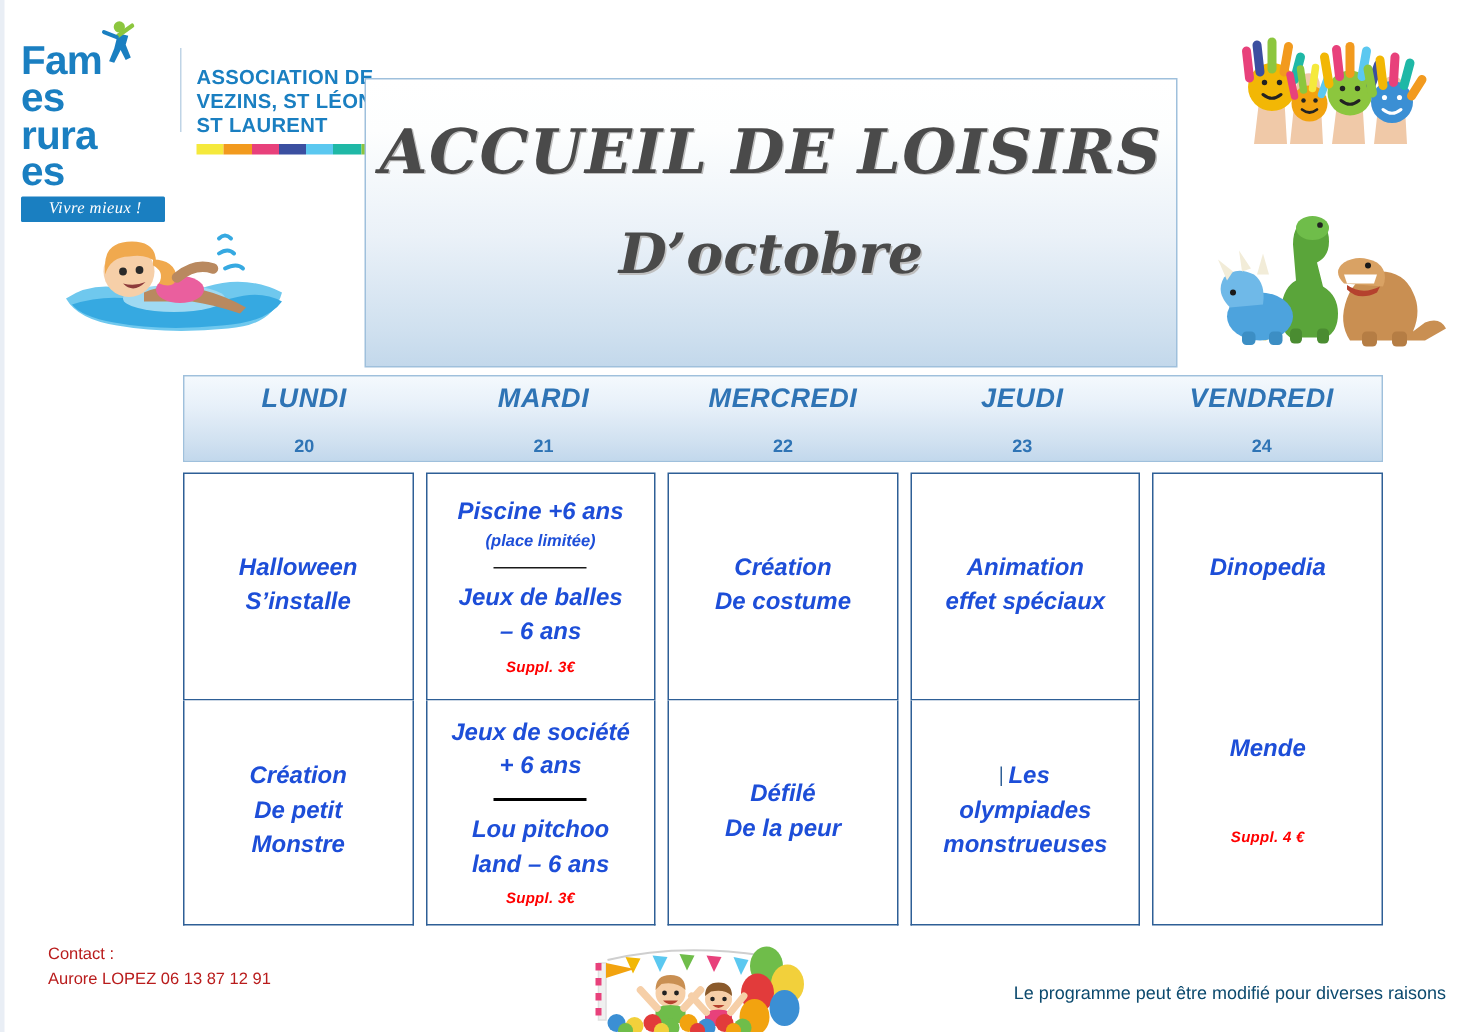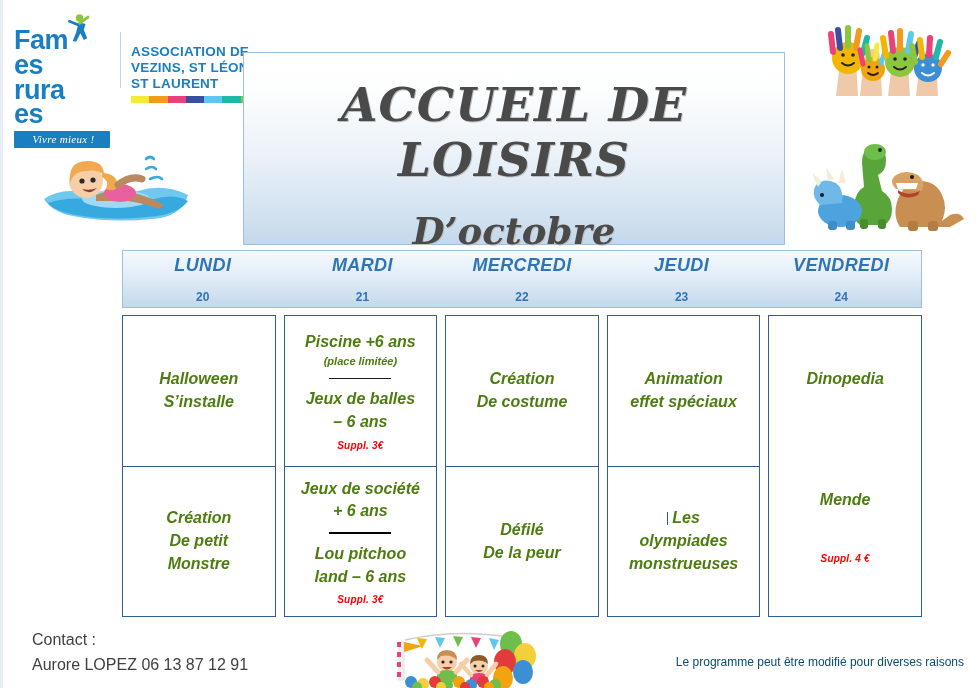--- a/index.html
+++ b/index.html
@@ -53,21 +53,21 @@
 
   
   .title-box {
     position:absolute; left:243px; top:52px; width:542px; height:193px;
     border:1px solid #9fc0dc;
     background:linear-gradient(180deg,#ffffff 0%, #fdfefe 18%, #eaf1f8 55%, #cfe0ef 88%, #c3d8eb 100%);
   }
   .title-main {
     text-align:center; font-family:"DejaVu Serif", serif;
     font-weight:bold; font-style:italic; color:#4a4a4a;
-    font-size:47px; letter-spacing:1px; margin-top:24px;
+    font-size:41px; letter-spacing:1px; margin-top:24px;
     text-shadow:1px 1px 0 #bfbfbf;
   }
   .title-sub {
     text-align:center; font-family:"DejaVu Serif", serif;
     font-weight:bold; font-style:italic; color:#4a4a4a;
     font-size:37px; margin-top:22px;
     text-shadow:1px 1px 0 #bfbfbf;
   }
   .title-dates {
     text-align:center; font-family:"DejaVu Serif", serif;
@@ -115,41 +115,41 @@
   }
   .cell + .cell { border-top:none; }
   .cell-top { flex:0 0 152px; }
   .cell-bot { flex:1; }
   .cell-th-top { flex:0 0 150px; }
   .cell-full { flex:1;gap:36px; }
 
   .act {
     font-family:"Liberation Sans", sans-serif;
     font-weight:bold; font-style:italic;
-    color:#4d7c0f; font-size:16px; line-height:1.42;
+    color:#1d4ed8; font-size:16px; line-height:1.42;
     text-align:center;
   }
   .act.tiny-note { font-size:11px; font-weight:bold; }
   .supp {
     color:#ff0000; font-weight:bold; font-style:italic;
     font-size:10px; font-family:"Liberation Sans", sans-serif;
     margin-top:6px; letter-spacing:0.2px;
   }
   .rule { width:62px; height:2px; background:#000; margin:9px 0 9px 0; }
   .rule.thin { height:1px; background:#1a1a1a; }
   .spacer-md { height:26px; }
   .caret {
     display:inline-block; width:1px; height:13px; background:#2e5f96;
     vertical-align:-2px; margin-right:4px;
   }
 
   
   .contact {
     position:absolute; left:32px; top:628px;
-    font-size:16px; color:#404040; line-height:1.55;
+    font-size:11px; color:#b91c1c; line-height:1.55;
   }
   .disclaimer {
     position:absolute; right:14px; top:655px;
     font-size:12px; color:#0c4a6e;
   }
 
   
   .art { position:absolute; }
   #art-hands { left:820px; top:22px; width:150px; height:76px; }
   #art-dinos { left:800px; top:133px; width:168px; height:100px; }

